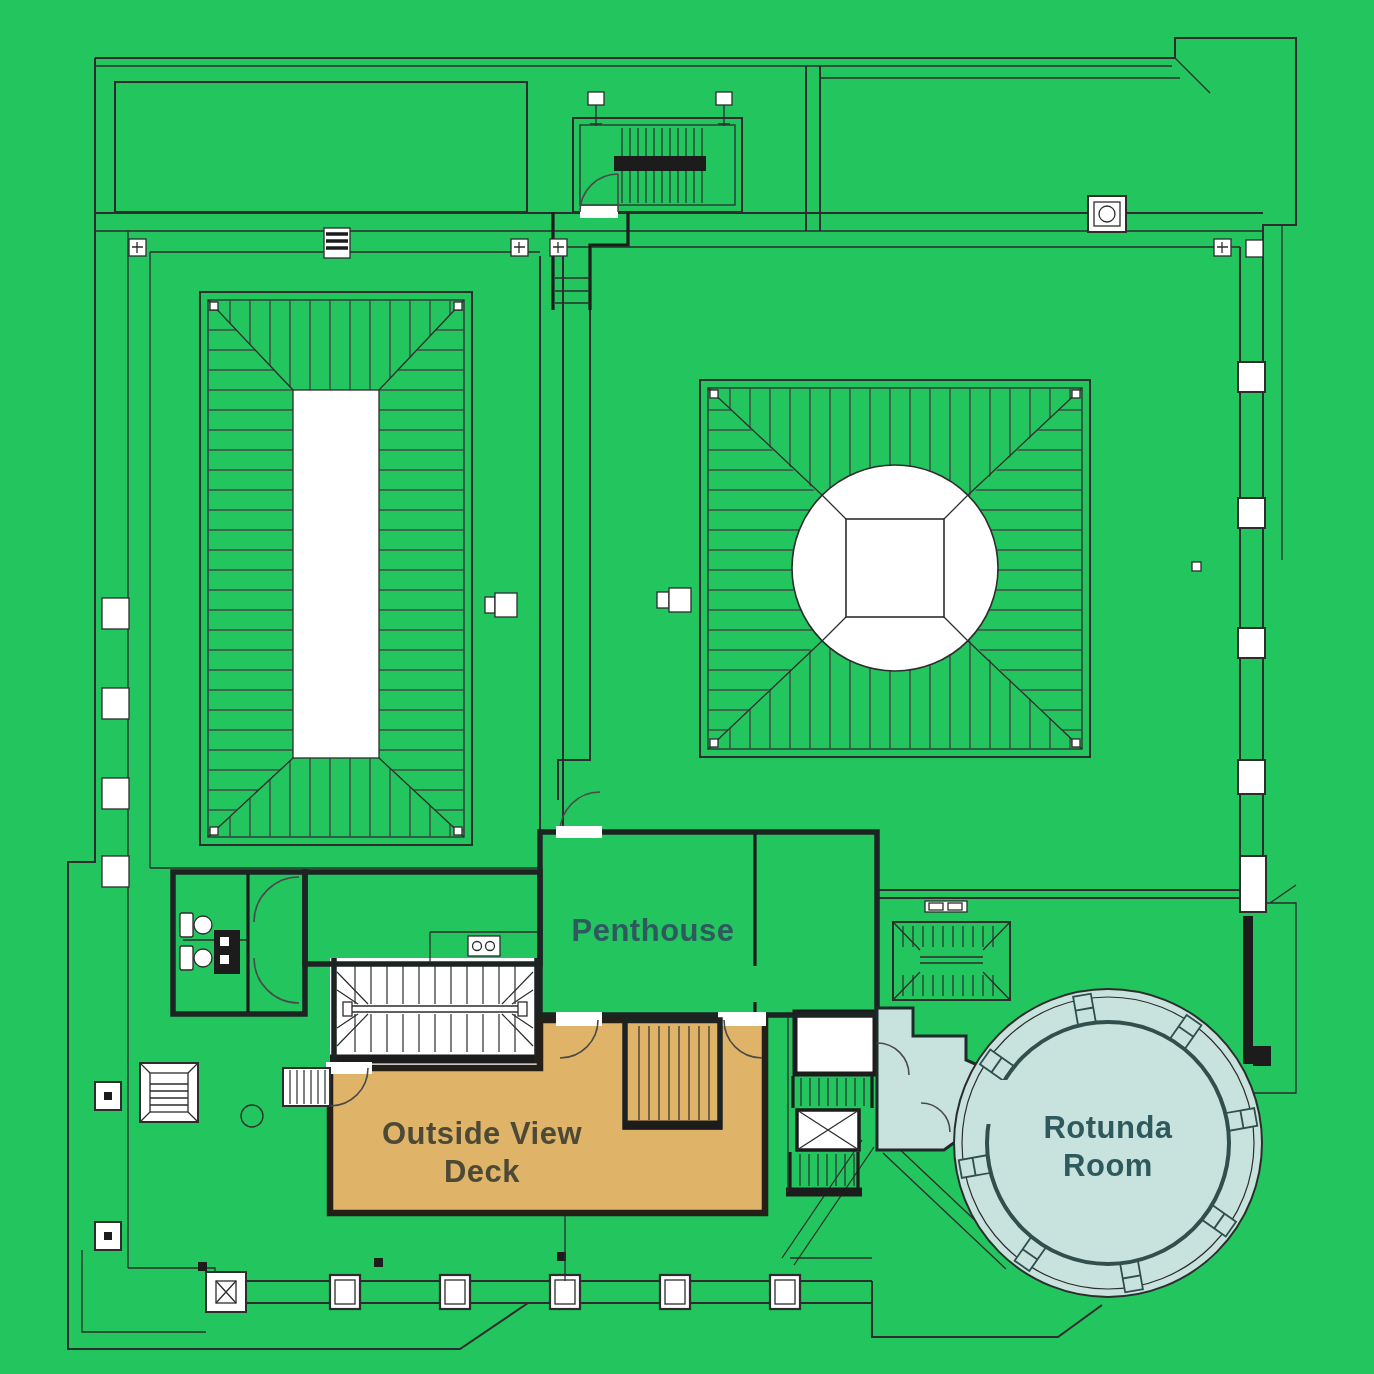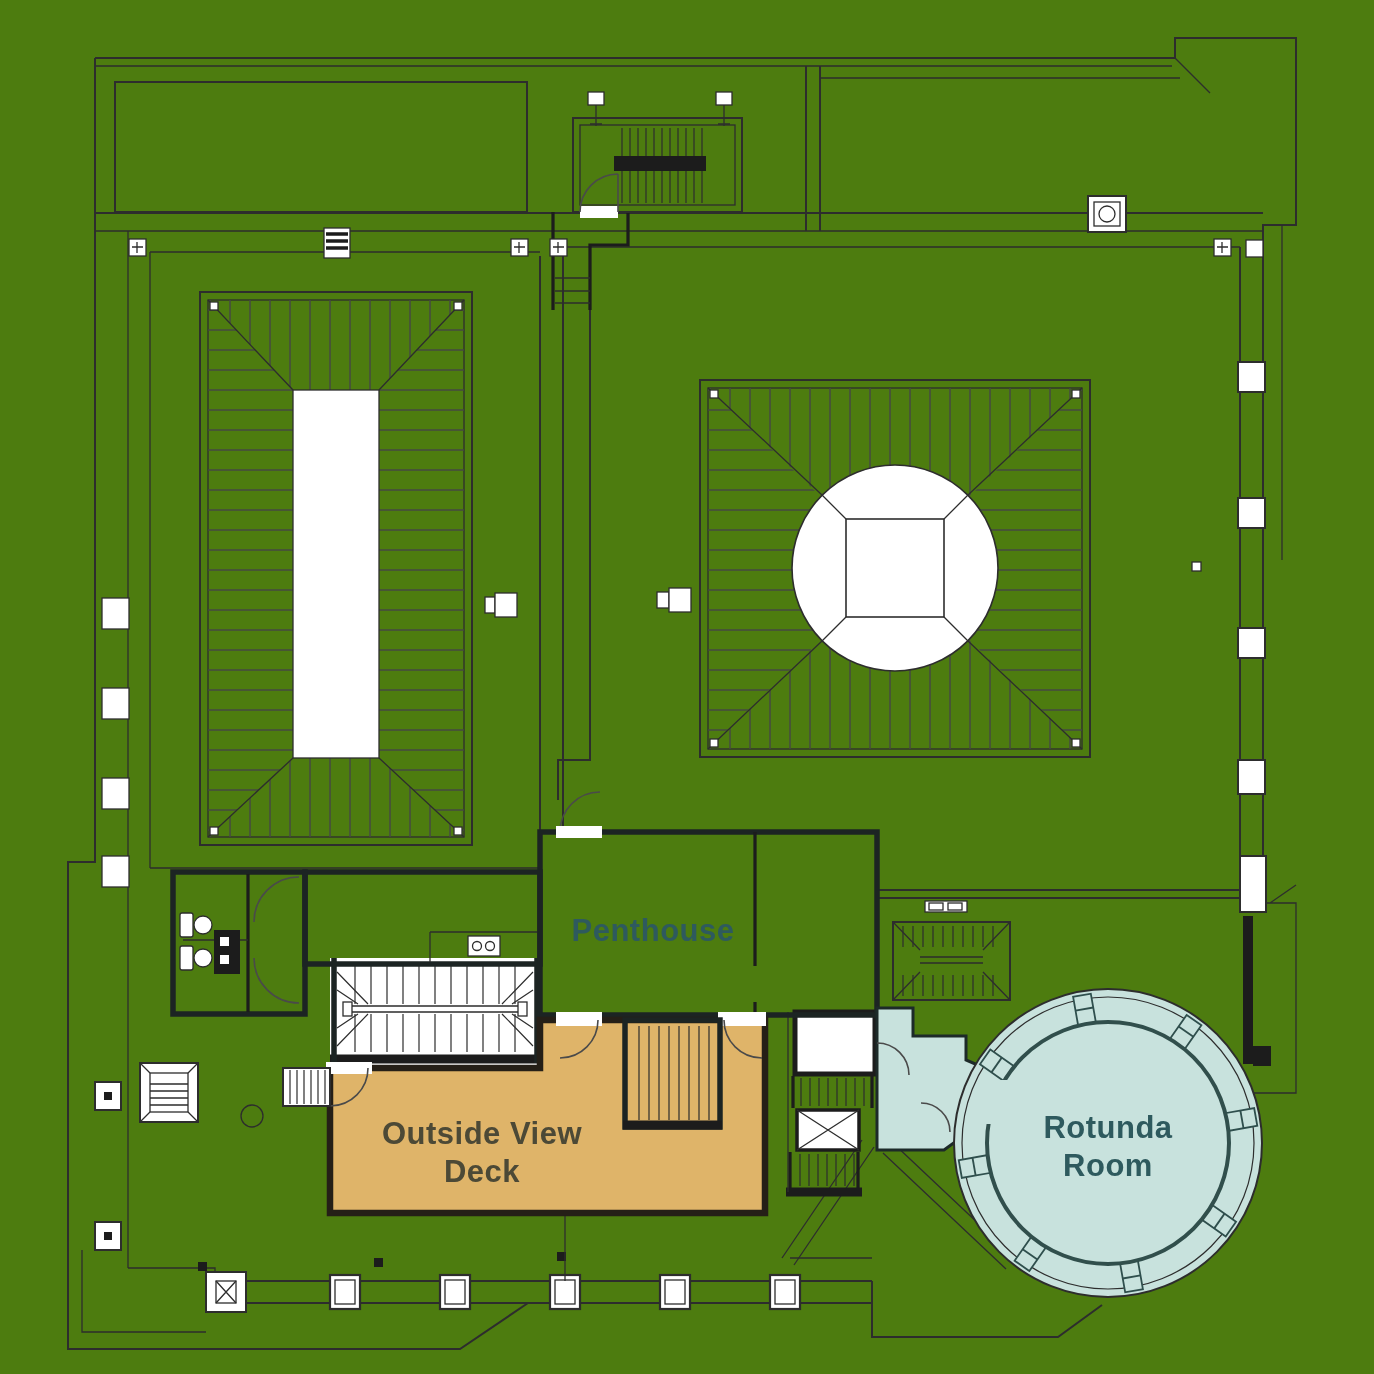--- a/index.html
+++ b/index.html
@@ -1,16 +1,16 @@
 <!DOCTYPE html>
 <html><head>
 <meta charset="utf-8">
 <style>
   html,body{margin:0;padding:0;background:#fff;}
-  #stage{position:relative;width:1374px;height:1374px;background:#4d7c0f;overflow:hidden;}
+  #stage{position:relative;width:1374px;height:1374px;background:#22c55e;overflow:hidden;}
   svg{position:absolute;left:0;top:0;}
   .ln  {stroke:#2d2d2d;stroke-width:2;fill:none;}
   .ln1 {stroke:#2d2d2d;stroke-width:1.3;fill:none;}
   .ln3 {stroke:#1c1c1c;stroke-width:3.2;fill:none;}
   .thk {stroke:#1c2423;stroke-width:5.5;fill:none;}
   .thk8{stroke:#1c1c1c;stroke-width:9;fill:none;}
   .tread{stroke:#2d2d2d;stroke-width:1.2;fill:none;}
   .arc {stroke:#4a4a4a;stroke-width:1.6;fill:none;}
   .wf  {fill:#ffffff;}
   .dk  {fill:#1c1c1c;}

